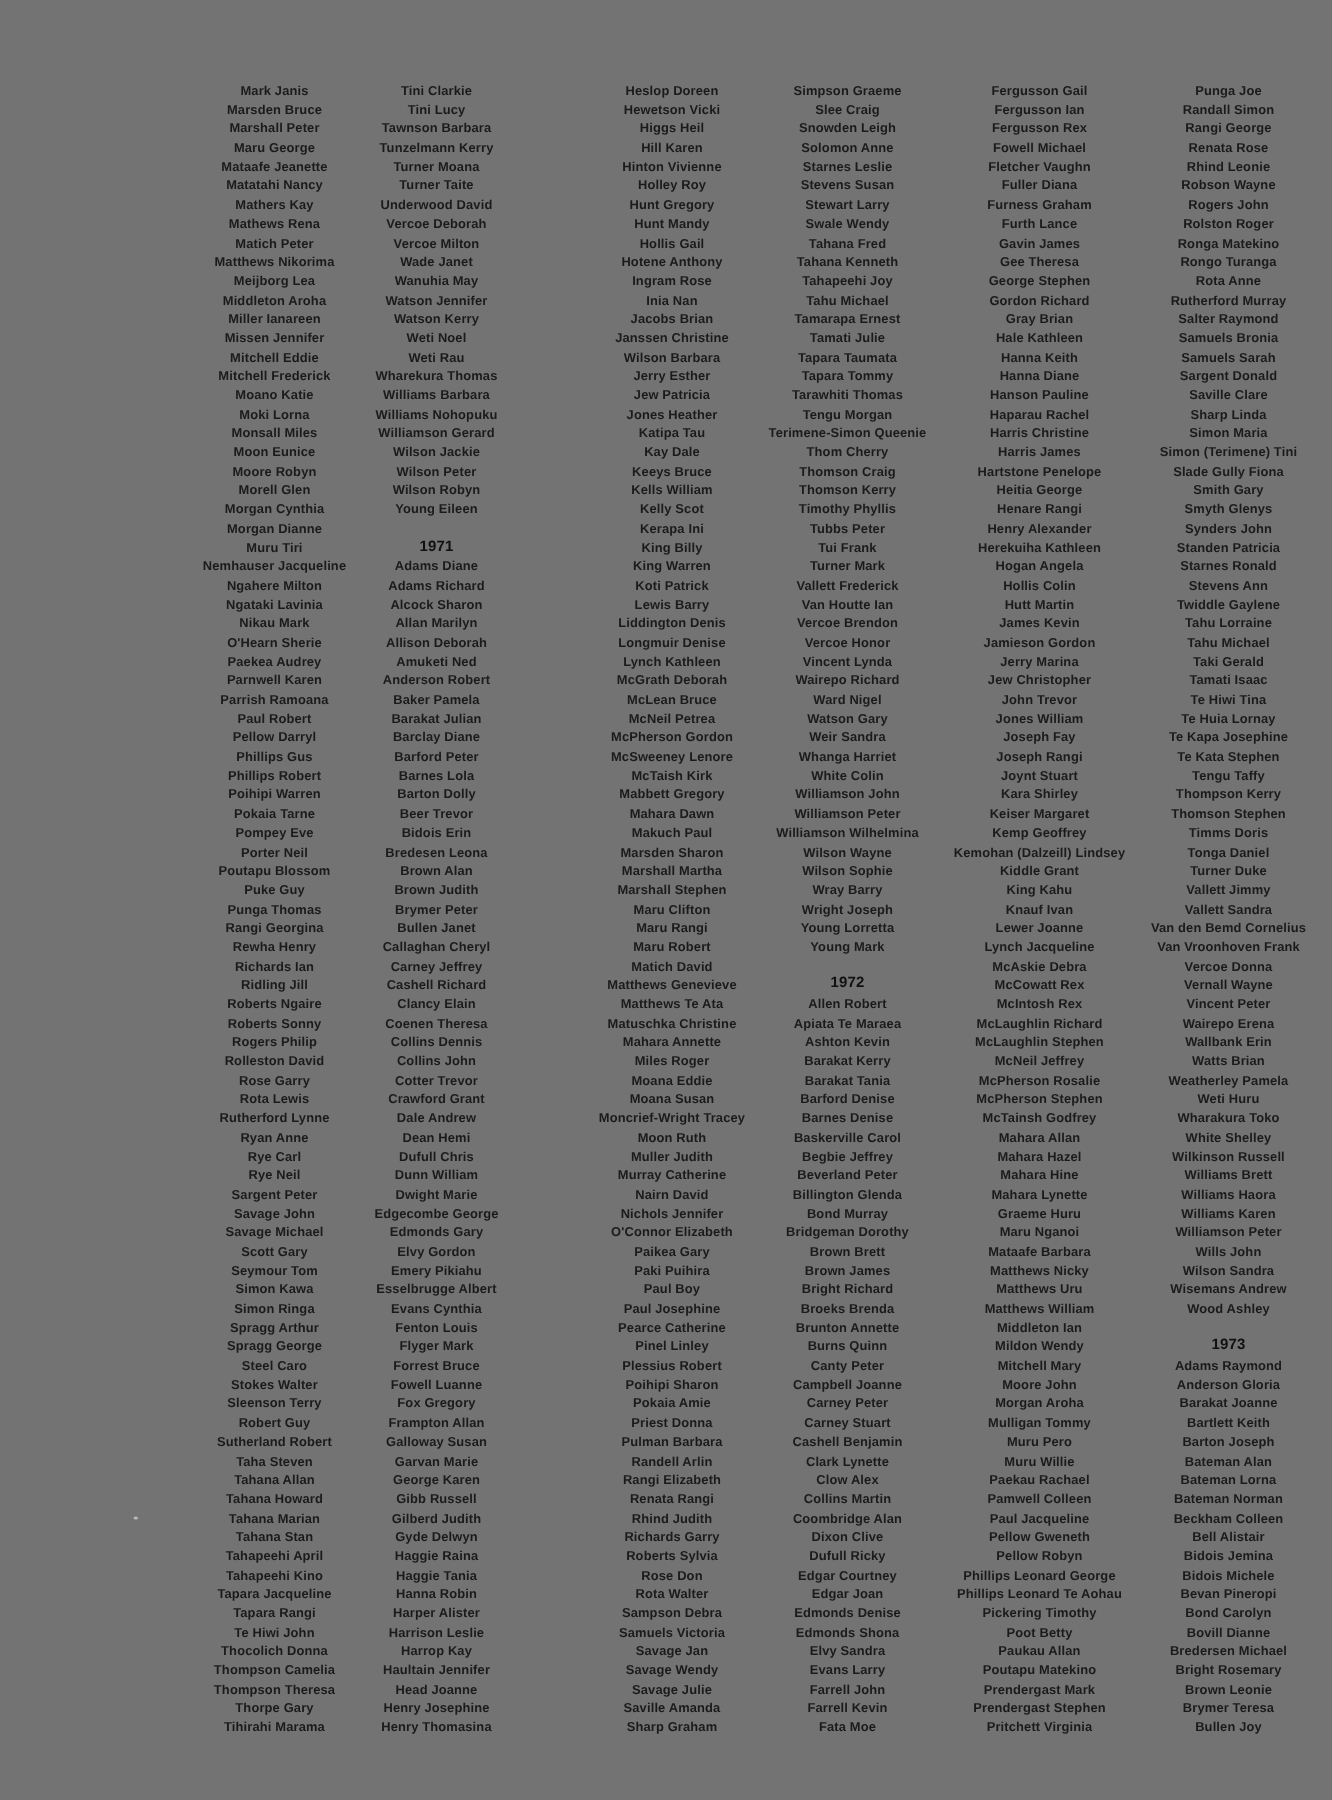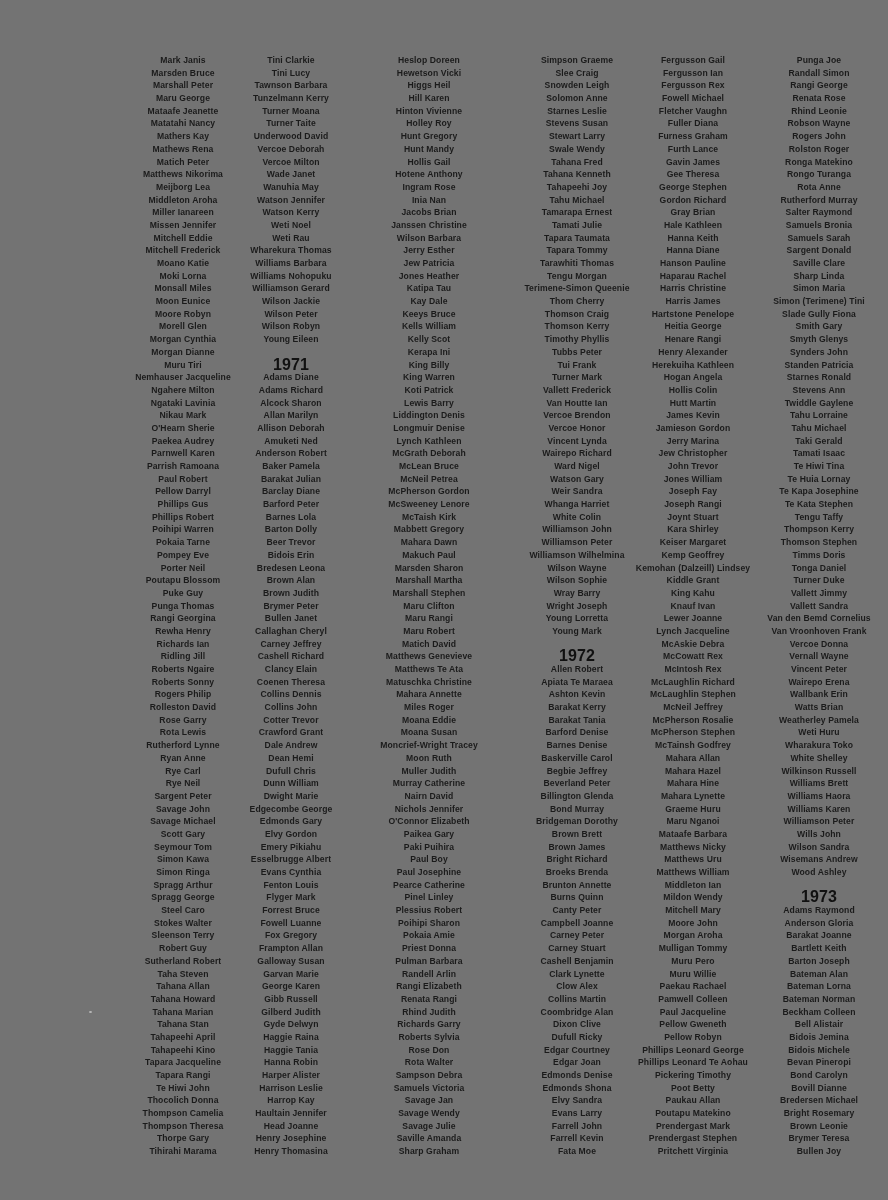--- a/index.html
+++ b/index.html
@@ -26,21 +26,21 @@
   .row {
     height: 12.7px;
     line-height: 12.7px;
     font-size: 8.6px;
     font-weight: bold;
     letter-spacing: 0.1px;
     white-space: nowrap;
     color: #1b1b1b;
   }
   .row.year {
-    font-size: 16px;
+    font-size: 10px;
     font-weight: bold;
     color: #111;
   }
   .row.gap {
     
   }
   
   .speck {
     position: absolute;
     left: 89px;
@@ -226,21 +226,21 @@
       <div class="row">Haggie Tania</div>
       <div class="row">Hanna Robin</div>
       <div class="row">Harper Alister</div>
       <div class="row">Harrison Leslie</div>
       <div class="row">Harrop Kay</div>
       <div class="row">Haultain Jennifer</div>
       <div class="row">Head Joanne</div>
       <div class="row">Henry Josephine</div>
       <div class="row">Henry Thomasina</div>
     </div>
-  <div class="name-col" style="left:354px">
+  <div class="name-col" style="left:373px">
       <div class="row">Heslop Doreen</div>
       <div class="row">Hewetson Vicki</div>
       <div class="row">Higgs Heil</div>
       <div class="row">Hill Karen</div>
       <div class="row">Hinton Vivienne</div>
       <div class="row">Holley Roy</div>
       <div class="row">Hunt Gregory</div>
       <div class="row">Hunt Mandy</div>
       <div class="row">Hollis Gail</div>
       <div class="row">Hotene Anthony</div>
@@ -315,21 +315,21 @@
       <div class="row">Rose Don</div>
       <div class="row">Rota Walter</div>
       <div class="row">Sampson Debra</div>
       <div class="row">Samuels Victoria</div>
       <div class="row">Savage Jan</div>
       <div class="row">Savage Wendy</div>
       <div class="row">Savage Julie</div>
       <div class="row">Saville Amanda</div>
       <div class="row">Sharp Graham</div>
     </div>
-  <div class="name-col" style="left:502px">
+  <div class="name-col" style="left:490px">
       <div class="row">Simpson Graeme</div>
       <div class="row">Slee Craig</div>
       <div class="row">Snowden Leigh</div>
       <div class="row">Solomon Anne</div>
       <div class="row">Starnes Leslie</div>
       <div class="row">Stevens Susan</div>
       <div class="row">Stewart Larry</div>
       <div class="row">Swale Wendy</div>
       <div class="row">Tahana Fred</div>
       <div class="row">Tahana Kenneth</div>

